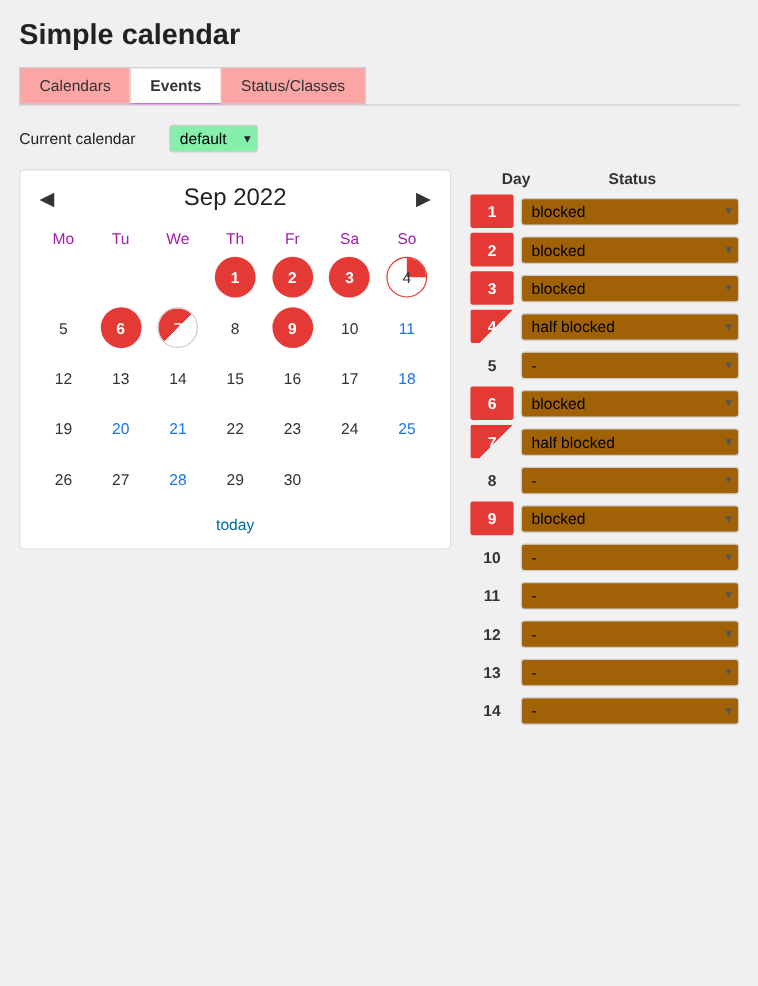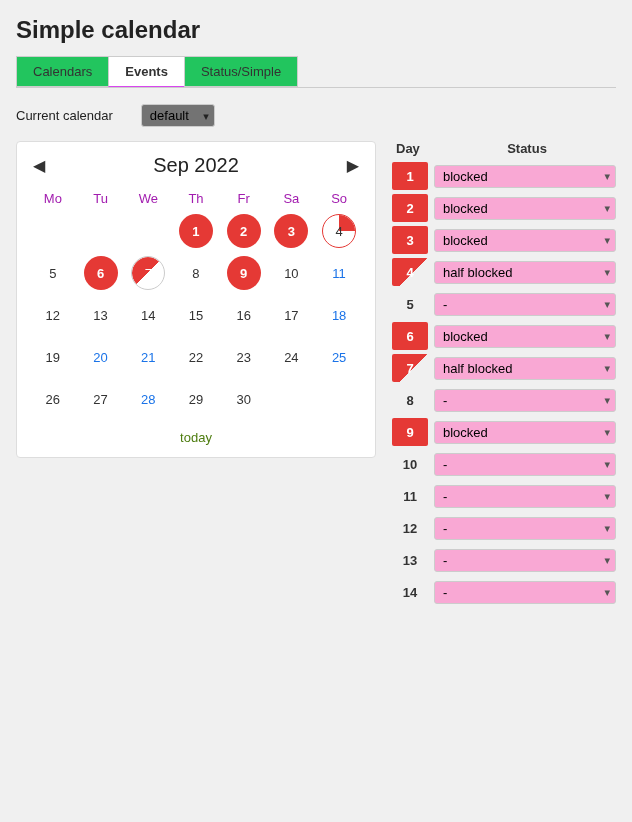--- a/index.html
+++ b/index.html
@@ -17,41 +17,41 @@
     }
     .tabs {
       display: flex;
       gap: 0;
       border-bottom: 1px solid #ccc;
       margin-bottom: 16px;
     }
     .tab {
       padding: 7px 16px;
       border: 1px solid #ccc;
-      background: #22c55e;
+      background: #fca5a5;
       cursor: pointer;
       font-size: 13px;
       color: #333;
       margin-right: -1px;
     }
     .tab.active {
       background: #fff;
       border-bottom: 1px solid #d946ef;
       font-weight: bold;
     }
     .current-calendar-row {
       display: flex;
       align-items: center;
       gap: 28px;
       margin-bottom: 14px;
       font-size: 13px;
     }
     .calendar-select {
       border: 1px solid #ccc;
-      background: #737373;
+      background: #86efac;
       padding: 3px 24px 3px 8px;
       border-radius: 3px;
       appearance: none;
       position: relative;
       cursor: pointer;
       font-size: 13px;
     }
     .select-wrapper {
       position: relative;
       display: inline-block;
@@ -146,37 +146,37 @@
       border-radius: 50%;
     }
     .day-cell.half-blocked span {
       position: relative;
       z-index: 1;
       color: #fff;
     }
     .today-link {
       text-align: center;
       margin-top: 10px;
-      color: #4d7c0f;
+      color: #0369a1;
       font-size: 13px;
       cursor: pointer;
     }
     .status-panel {
       flex: 1;
       min-width: 200px;
     }
     .status-header {
       display: flex;
       gap: 0;
       margin-bottom: 6px;
       padding: 0 4px;
     }
     .status-header-day {
       width: 46px;
-      text-align: left;
+      text-align: right;
       font-size: 13px;
       font-weight: bold;
       color: #333;
     }
     .status-header-status {
       flex: 1;
       text-align: center;
       font-size: 13px;
       font-weight: bold;
       color: #333;
@@ -233,37 +233,37 @@
       right: 6px;
       top: 50%;
       transform: translateY(-50%);
       pointer-events: none;
       font-size: 11px;
       color: #555;
     }
     .status-select {
       width: 100%;
       border: 1px solid #ccc;
-      background: #f9a8d4;
+      background: #a16207;
       padding: 3px 22px 3px 8px;
       border-radius: 3px;
       font-size: 13px;
       appearance: none;
       cursor: pointer;
     }
   </style>
 </head>
 <body>
 
 <h1>Simple calendar</h1>
 
 <div class="tabs">
   <div class="tab">Calendars</div>
   <div class="tab active">Events</div>
-  <div class="tab">Status/Simple</div>
+  <div class="tab">Status/Classes</div>
 </div>
 
 <div class="current-calendar-row">
   <span>Current calendar</span>
   <div class="select-wrapper">
     <select class="calendar-select">
       <option>default</option>
     </select>
   </div>
 </div>

